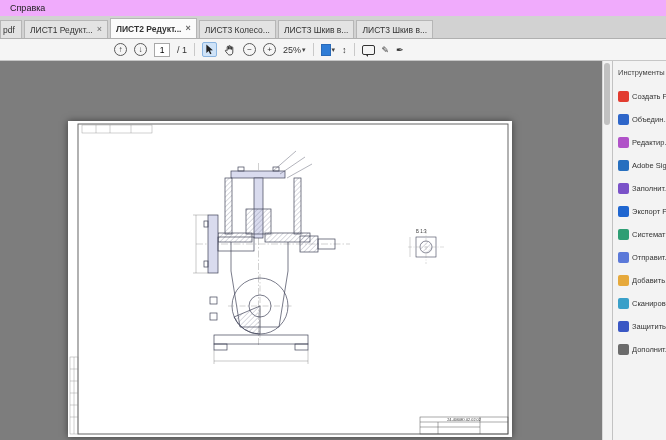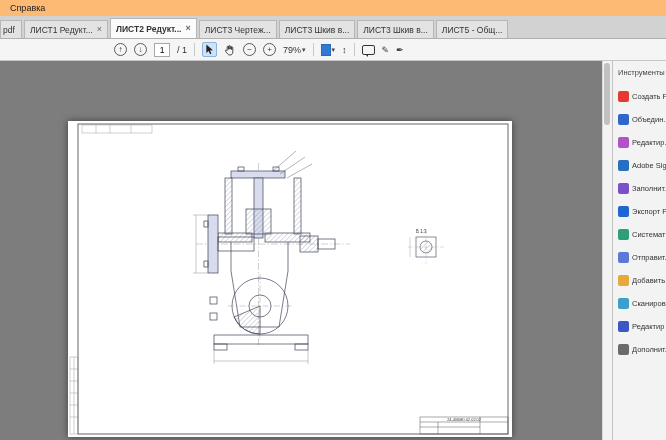--- a/index.html
+++ b/index.html
@@ -1,21 +1,21 @@
 <!DOCTYPE html>
 <html><head>
 <meta charset="utf-8">
 <style>
   html,body{margin:0;padding:0;background:#e9e9e9;}
   .window{width:666px;height:440px;position:relative;overflow:hidden;
     font-family:"Liberation Sans",sans-serif;background:#f1f1f1;
     -webkit-font-smoothing:antialiased;}
   
   .menubar{height:16px;display:flex;align-items:center;padding-left:6px;
-    font-size:9px;color:#222;background:#fdba74;}
+    font-size:9px;color:#222;background:#f0abfc;}
   .menu-item{padding:1px 4px;cursor:default;}
   
   .tabbar{height:22px;background:#d2d2d2;display:flex;align-items:flex-end;
     border-bottom:1px solid #b0b0b0;overflow:hidden;}
   .tab{height:17px;background:#e3e3e3;border:1px solid #b6b6b6;border-bottom:none;
     margin-right:2px;display:flex;align-items:center;gap:4px;padding:0 5px;
     font-size:8.5px;color:#333;flex:0 0 auto;cursor:pointer;white-space:nowrap;}
   .tab.partial{width:16px;padding:0 2px;overflow:hidden;}
   .tab.active{background:#fbfbfb;height:19px;font-weight:bold;}
   .tab-close{color:#666;font-size:9px;line-height:1;cursor:pointer;}
@@ -68,30 +68,27 @@
     </div>
     <div class="tab">
       <span class="tab-label">ЛИСТ1 Редукт...</span>
       <span class="tab-close">×</span>
     </div>
     <div class="tab active">
       <span class="tab-label">ЛИСТ2 Редукт...</span>
       <span class="tab-close">×</span>
     </div>
     <div class="tab">
-      <span class="tab-label">ЛИСТ3 Чертеж...</span>
+      <span class="tab-label">ЛИСТ3 Колесо...</span>
     </div>
     <div class="tab">
       <span class="tab-label">ЛИСТ3 Шкив в...</span>
     </div>
     <div class="tab">
       <span class="tab-label">ЛИСТ3 Шкив в...</span>
-    </div>
-    <div class="tab">
-      <span class="tab-label">ЛИСТ5 - Общ...</span>
     </div>
 
   </div>
 
   <div class="toolbar">
     <button class="tbtn circle">
         <span>↑</span>
       </button>
     <button class="tbtn circle">
         <span>↓</span>
@@ -109,21 +106,21 @@
           <path d="M3.2 6.5 V3 c0-.9 1.2-.9 1.2 0 v2.2 h.3 V2.2 c0-.9 1.2-.9 1.2 0 v3 h.3 V2.8 c0-.9 1.2-.9 1.2 0 v2.6 h.3 V3.6 c0-.8 1.1-.8 1.1 0 V8 c0 2-1.2 3-2.8 3 c-1.3 0-2-.4-2.6-1.5 L1.5 7.2 c-.5-.9.6-1.6 1.2-.8 z" fill="none" stroke="#222" stroke-width=".8"></path>
         </svg>
     </button>
     <button class="tbtn circle">
         <span>−</span>
       </button>
     <button class="tbtn circle">
         <span>+</span>
       </button>
     <button class="tbtn">
-      <span>79%</span>
+      <span>25%</span>
       <span class="chev">▾</span>
     </button>
     <span class="sep"></span>
     <button class="tbtn">
       <span class="pageview"></span>
       <span class="chev">▾</span>
     </button>
     <button class="tbtn">
         <span>↕</span>
       </button>
@@ -292,21 +289,21 @@
       <div class="tool-item">
         <span class="tool-icon" style="background-color: rgb(230, 169, 60);"></span>
         <span class="tool-label">Добавить...</span>
       </div>
       <div class="tool-item">
         <span class="tool-icon" style="background-color: rgb(58, 160, 201);"></span>
         <span class="tool-label">Сканиров...</span>
       </div>
       <div class="tool-item">
         <span class="tool-icon" style="background-color: rgb(58, 87, 196);"></span>
-        <span class="tool-label">Редактир</span>
+        <span class="tool-label">Защитить</span>
       </div>
       <div class="tool-item">
         <span class="tool-icon" style="background-color: rgb(107, 107, 107);"></span>
         <span class="tool-label">Дополнит...</span>
       </div>
     </div>
   </div>
 </div>
 
 </body></html>

